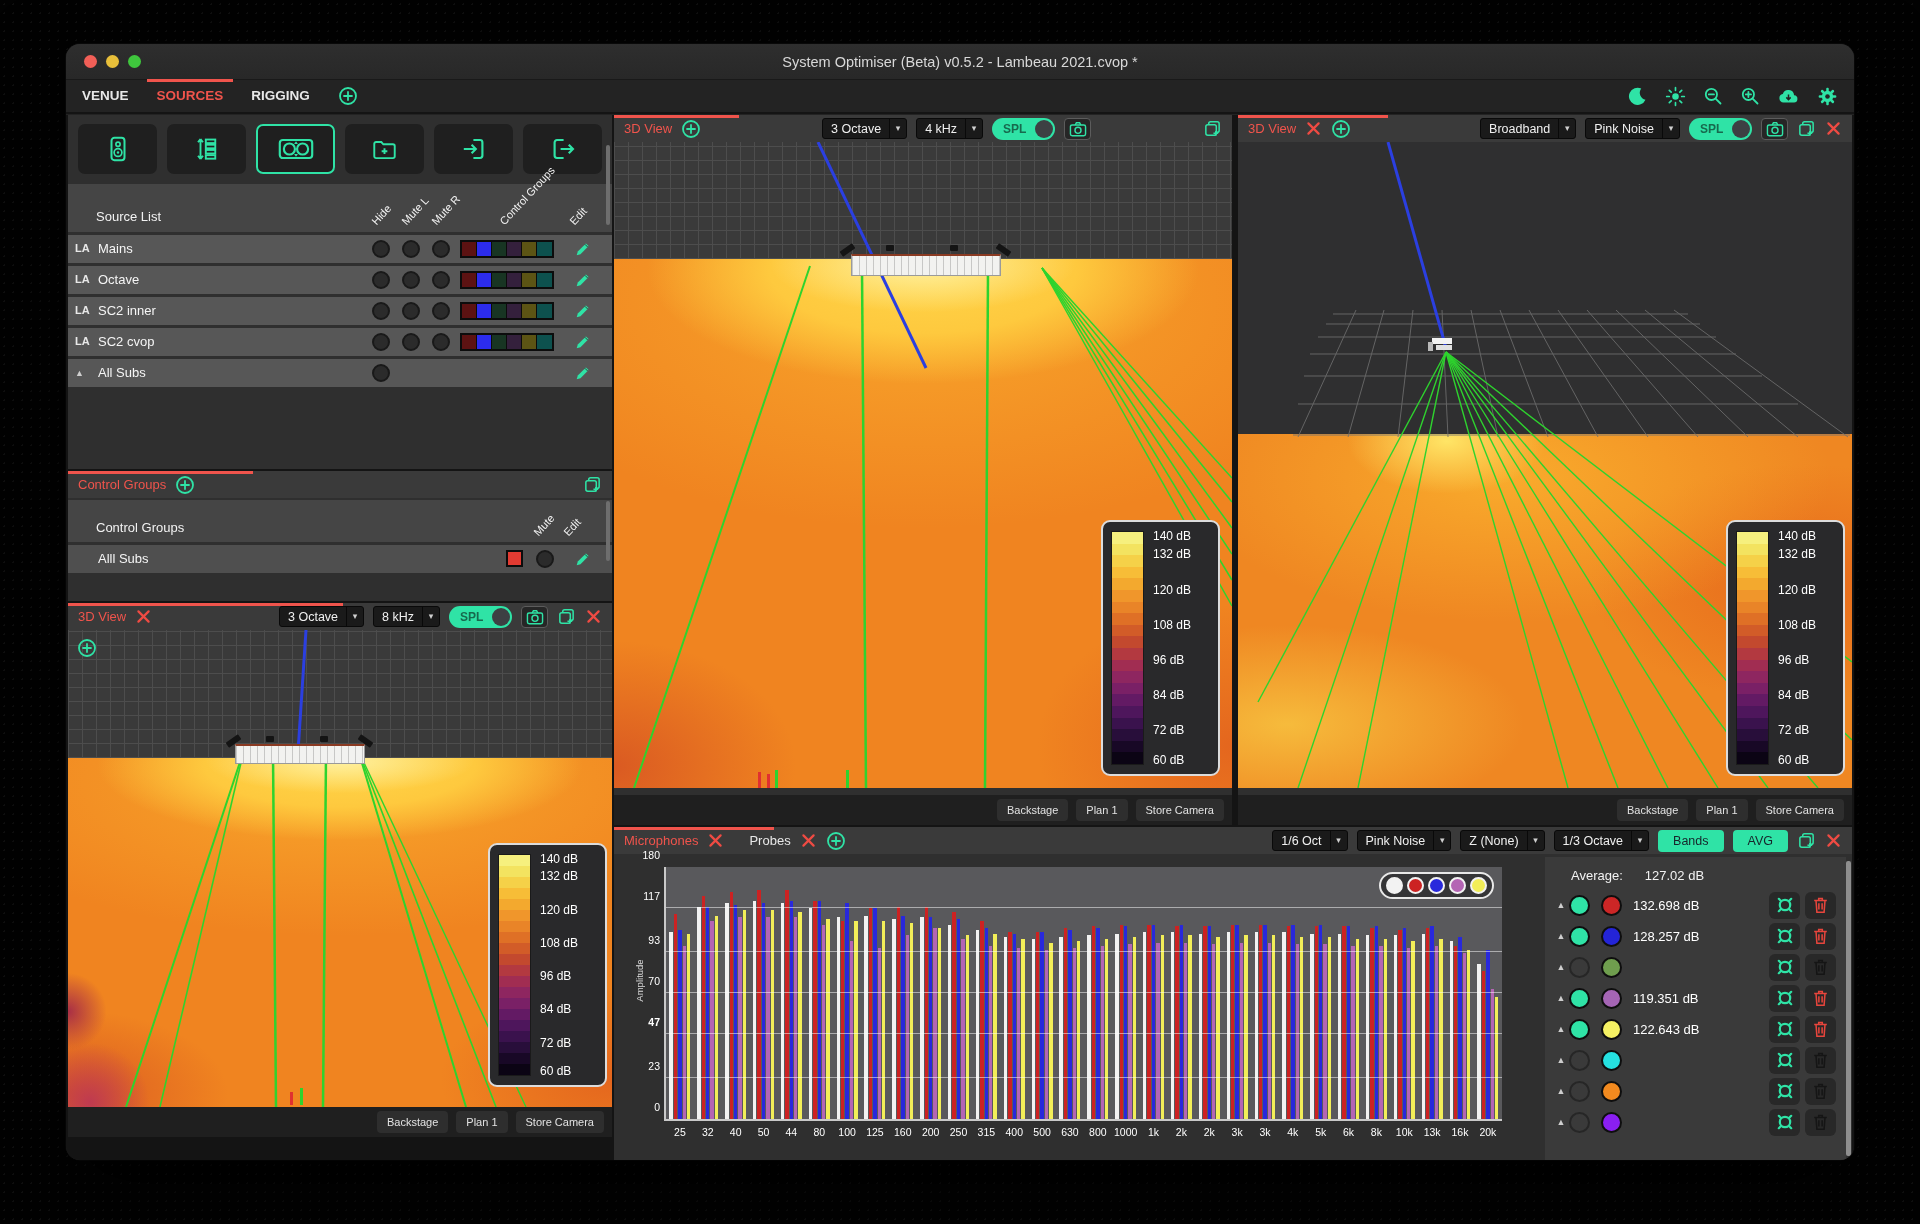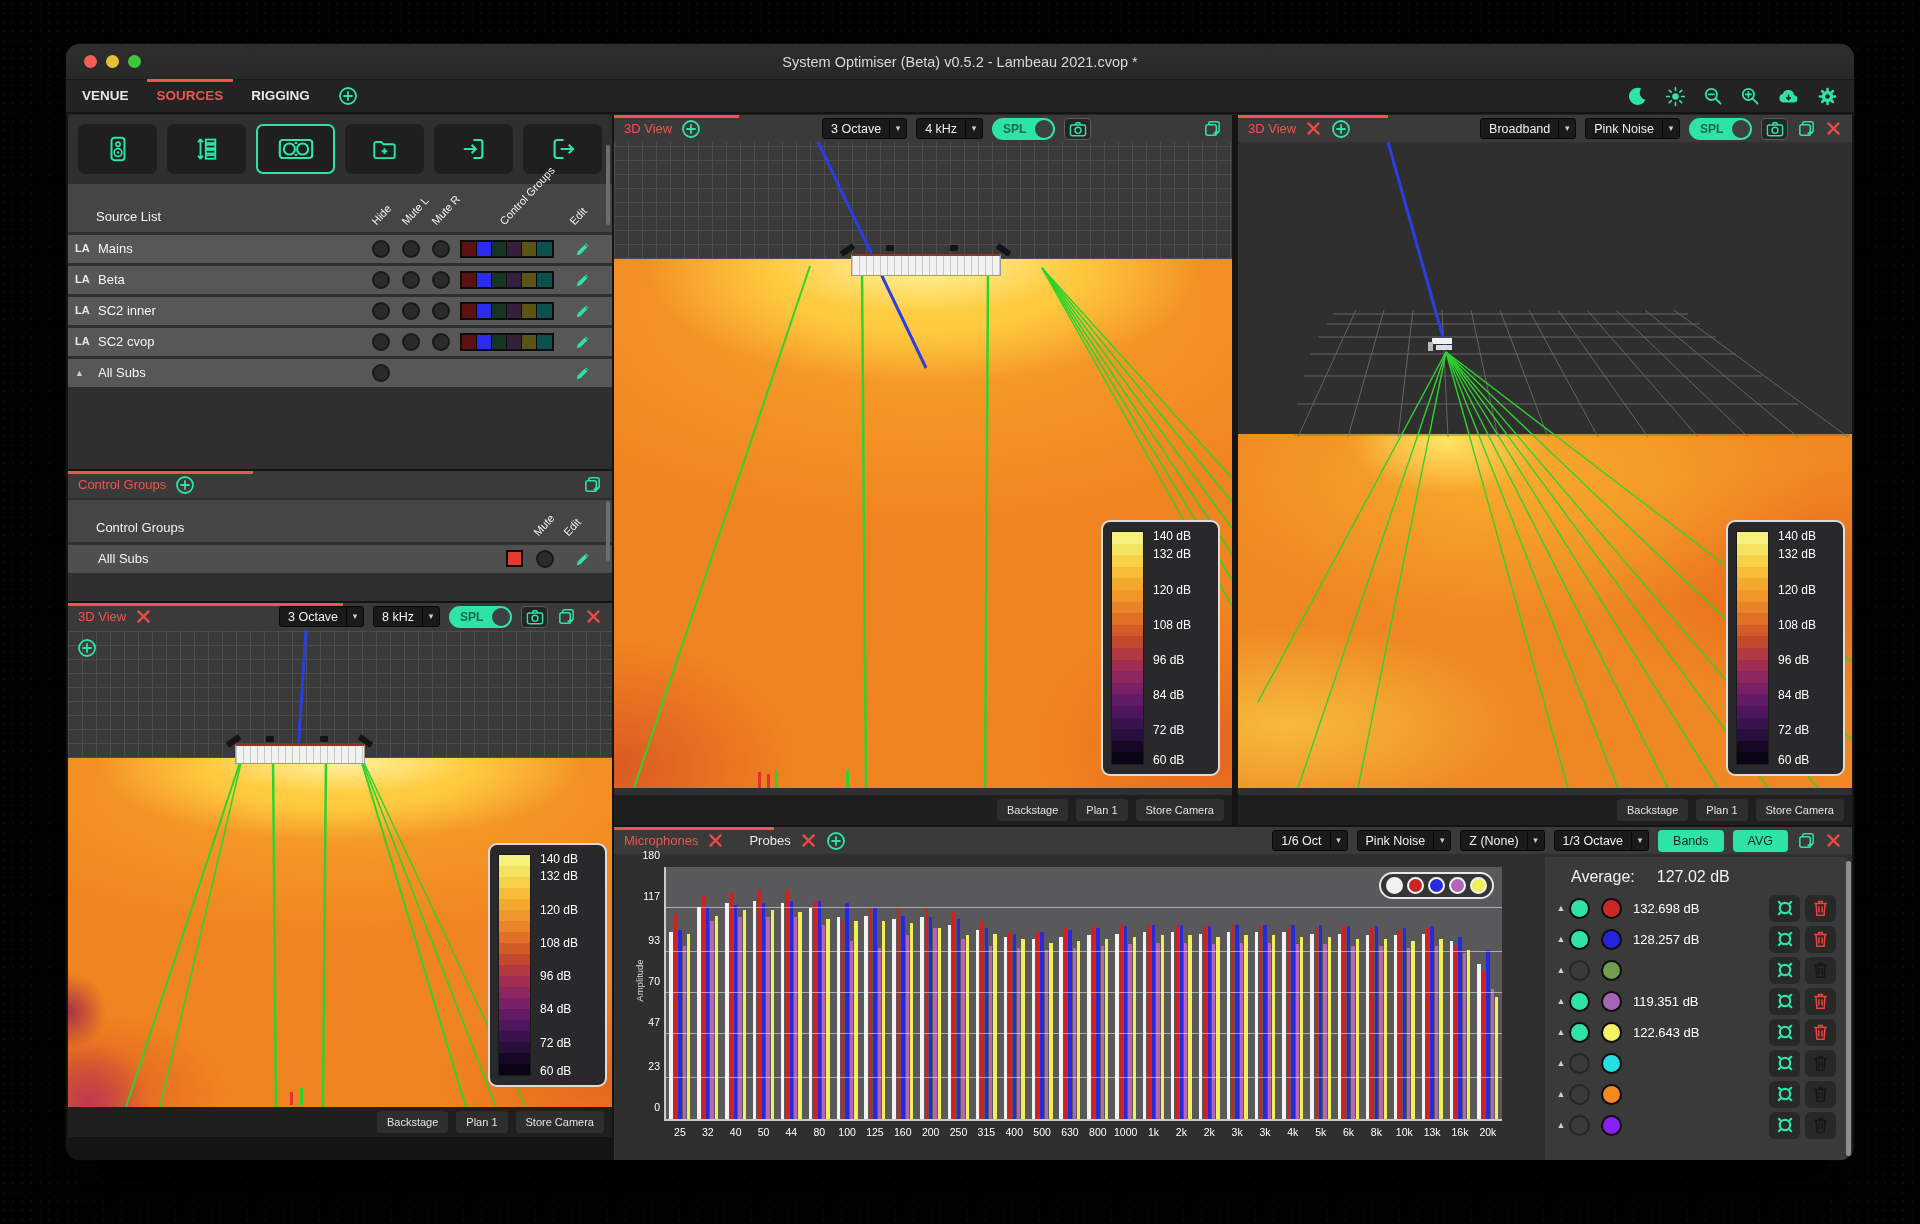--- a/index.html
+++ b/index.html
@@ -146,21 +146,21 @@
   .bgroup { flex:1; display:flex; align-items:flex-end; justify-content:center; gap:1px; height:100%; }
   .bbar { width:3.4px; }
   .x-labels { position:absolute; top:100%; left:0; right:0; display:flex; padding-top:7px; }
   .xl { flex:1; text-align:center; font-size:10.5px; color:#fff; }
   .chart-legend { position:absolute; right:8px; top:5px; background:#353537;
     border:2px solid #e8e8e8; border-radius:14px; padding:3px 5px; display:flex; gap:4px; }
   .cl-dot { width:17px; height:17px; border-radius:50%; border:2px solid #f2f2f2; }
 
   .mic-list { position:absolute; left:931px; right:6px; top:0; bottom:0; background:#3a3a3a;
     padding:9px 10px 0 8px; }
-  .avg-row { display:flex; gap:22px; color:#f2f2f2; font-size:16px; padding:2px 0 8px 18px; }
+  .avg-row { display:flex; gap:22px; color:#f2f2f2; font-size:13px; padding:2px 0 8px 18px; }
   .mic-row { display:flex; align-items:center; height:28px; margin-bottom:3px; gap:0; }
   .mic-tri { width:16px; text-align:center; }
   .mic-circle { width:21px; height:21px; border-radius:50%; border:2px solid #0e0e0e; margin-right:11px; }
   .mic-on { background:#2fe3a6; }
   .mic-off { background:#3a3a3a; border-color:#262626; }
   .mic-val { color:#fff; font-size:13px; flex:1; }
   .mic-btn { width:31px; height:27px; background:#282828; border-radius:6px; display:flex;
     align-items:center; justify-content:center; margin-left:5px; }
 </style>
 </head>
@@ -328,21 +328,21 @@
               </div>
               <span class="icon row-pencil">
                 <svg width="18" height="18" viewBox="0 0 20 20">
                   <path d="M3 17l1.2-4.2 9-9 3 3-9 9L3 17z" fill="#2fe3a6"></path>
                   <path d="M12.2 4.8l3 3" stroke="#2f2f2f" stroke-width="1"></path>
                 </svg>
               </span>
             </div>
             <div class="src-row">
               <span class="src-prefix">LA</span>
-              <span class="src-name">Beta</span>
+              <span class="src-name">Octave</span>
               <div class="mute-circle" style="left: 304px;"></div>
               <div class="mute-circle" style="left: 334px;"></div>
               <div class="mute-circle" style="left: 364px;"></div>
               <div class="swatches">
                 <div class="swatch" style="background: rgb(92, 18, 18);"></div>
                 <div class="swatch" style="background: rgb(44, 44, 238);"></div>
                 <div class="swatch" style="background: rgb(24, 53, 35);"></div>
                 <div class="swatch" style="background: rgb(52, 32, 60);"></div>
                 <div class="swatch" style="background: rgb(92, 84, 20);"></div>
                 <div class="swatch" style="background: rgb(13, 81, 78);"></div>
@@ -1109,21 +1109,21 @@
                   <div class="cl-dot" style="background: rgb(242, 242, 242);"></div>
                   <div class="cl-dot" style="background: rgb(204, 34, 34);"></div>
                   <div class="cl-dot" style="background: rgb(40, 40, 220);"></div>
                   <div class="cl-dot" style="background: rgb(180, 101, 180);"></div>
                   <div class="cl-dot" style="background: rgb(242, 238, 88);"></div>
                 </div>
           <span class="ytick" style="bottom: 0%;">0</span>
                 <div class="gridline" style="bottom: 16.4286%;"></div>
                 <span class="ytick" style="bottom: 16.4286%;">23</span>
                 <div class="gridline" style="bottom: 33.5714%;"></div>
-                <span class="ytick" style="bottom: 33.5714%;">47</span>
+                <span class="ytick" style="bottom: 33.5714%; font-weight: bold;">47</span>
                 <div class="gridline" style="bottom: 50%;"></div>
                 <span class="ytick" style="bottom: 50%;">70</span>
                 <div class="gridline" style="bottom: 66.4286%;"></div>
                 <span class="ytick" style="bottom: 66.4286%;">93</span>
                 <div class="gridline" style="bottom: 83.5714%;"></div>
                 <span class="ytick" style="bottom: 83.5714%;">117</span>
                 <span class="ytick" style="bottom: 100%;">180</span>
               </div>
         </div>
         <div class="mic-list">

